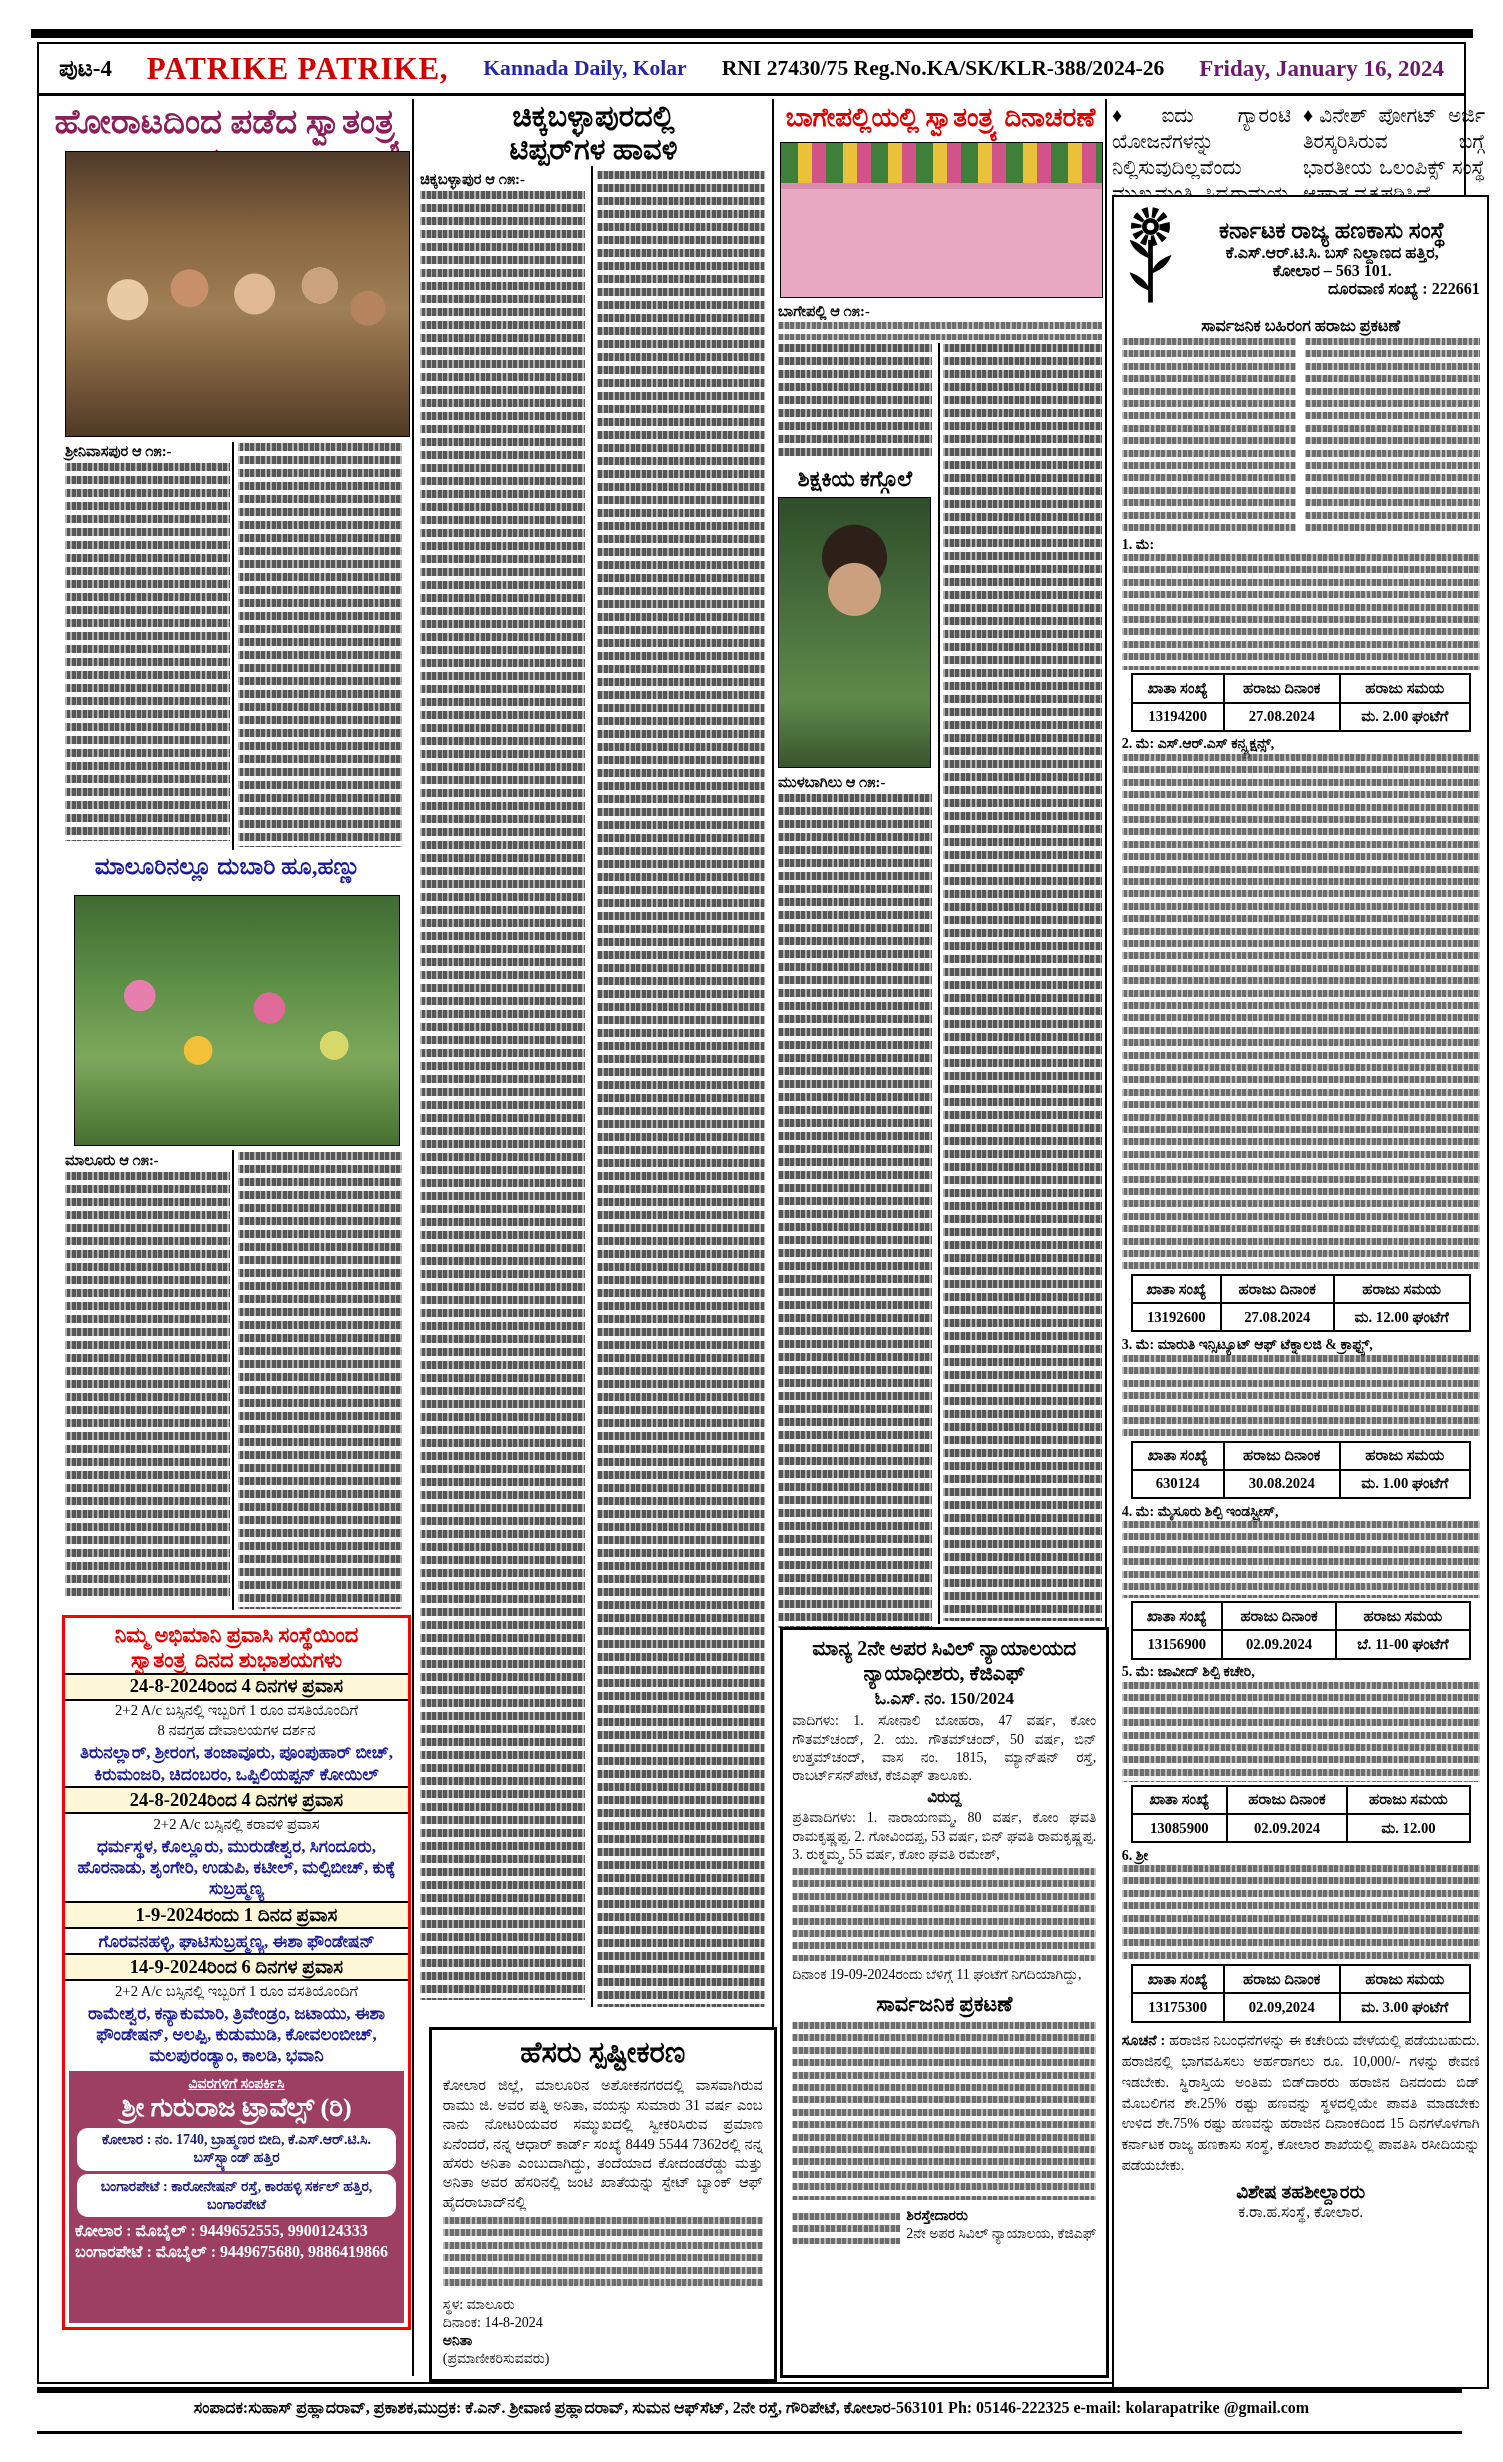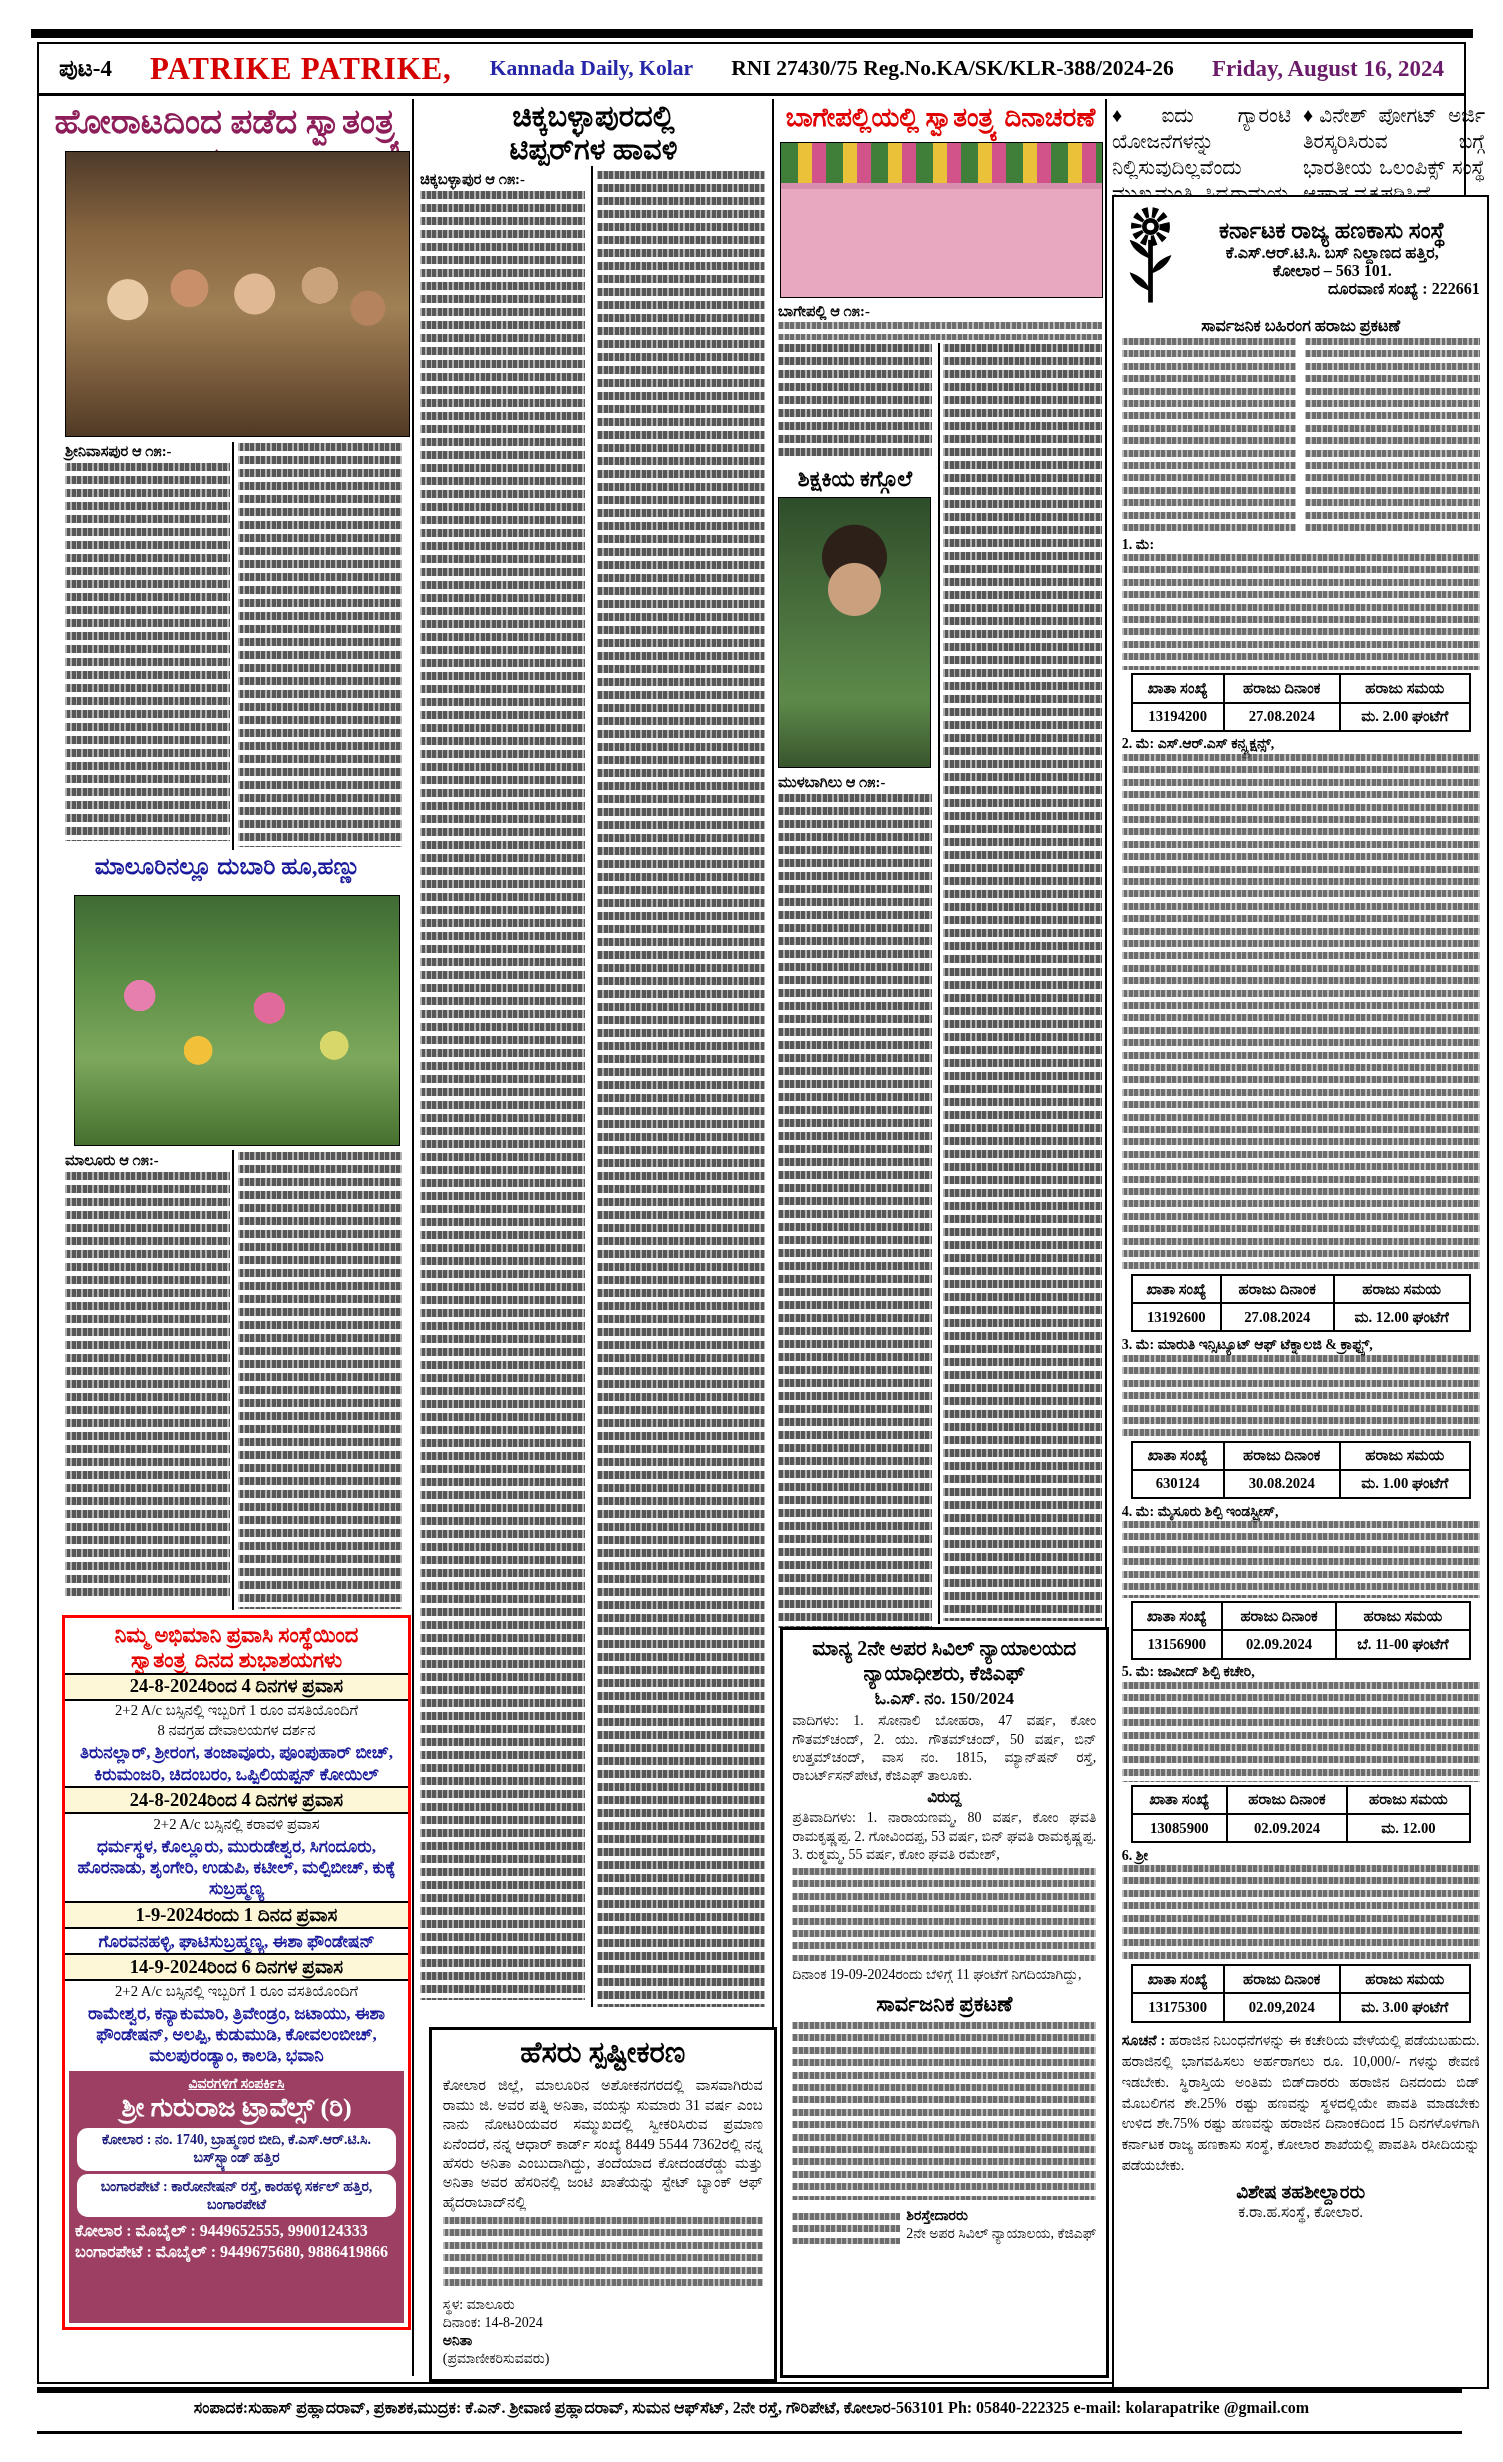--- a/index.html
+++ b/index.html
@@ -93,21 +93,21 @@
 <div id="page">
 
   <div class="abs band" style="left:31px;top:29px;width:1442px;height:9.3px;"></div>
 
   <div class="abs box" style="left:37px;top:42px;width:1425px;height:49px;">
     <div class="masthead">
       <span class="mh-page kn">ಪುಟ-4</span>
       <span class="mh-title">PATRIKE PATRIKE,</span>
       <span class="mh-sub">Kannada Daily, Kolar</span>
       <span class="mh-rni">RNI 27430/75 Reg.No.KA/SK/KLR-388/2024-26</span>
-      <span class="mh-date">Friday, August 16, 2024</span>
+      <span class="mh-date">Friday, January 16, 2024</span>
     </div>
   </div>
 
   <div class="abs box" style="left:37px;top:94px;width:1425px;height:2286px;"></div>
 
   <div class="vrule" style="left:412px;top:99px;height:2277px;"></div>
   <div class="vrule" style="left:772px;top:99px;height:2277px;"></div>
   <div class="vrule" style="left:1105px;top:99px;height:2277px;"></div>
   <div class="vrule" style="left:591px;top:166px;height:1841px;"></div>
   <div class="vrule" style="left:232px;top:442px;height:408px;"></div>
@@ -383,17 +383,17 @@
     <div class="notice-body kn" style="margin-top:4.6px;">
       <span class="b">ಸೂಚನೆ :</span>
       <span>ಹರಾಜಿನ ನಿಬಂಧನೆಗಳನ್ನು ಈ ಕಚೇರಿಯ ವೇಳೆಯಲ್ಲಿ ಪಡೆಯಬಹುದು. ಹರಾಜಿನಲ್ಲಿ ಭಾಗವಹಿಸಲು ಅರ್ಹರಾಗಲು ರೂ. 10,000/- ಗಳನ್ನು ಠೇವಣಿ ಇಡಬೇಕು. ಸ್ಥಿರಾಸ್ತಿಯ ಅಂತಿಮ ಬಿಡ್‌ದಾರರು ಹರಾಜಿನ ದಿನದಂದು ಬಿಡ್ ಮೊಬಲಿಗನ ಶೇ.25% ರಷ್ಟು ಹಣವನ್ನು ಸ್ಥಳದಲ್ಲಿಯೇ ಪಾವತಿ ಮಾಡಬೇಕು ಉಳಿದ ಶೇ.75% ರಷ್ಟು ಹಣವನ್ನು ಹರಾಜಿನ ದಿನಾಂಕದಿಂದ 15 ದಿನಗಳೊಳಗಾಗಿ ಕರ್ನಾಟಕ ರಾಜ್ಯ ಹಣಕಾಸು ಸಂಸ್ಥೆ, ಕೋಲಾರ ಶಾಖೆಯಲ್ಲಿ ಪಾವತಿಸಿ ರಸೀದಿಯನ್ನು ಪಡೆಯಬೇಕು.</span>
     </div>
 
     <div class="sig1 kn" style="margin-top:6.2px;">ವಿಶೇಷ ತಹಶೀಲ್ದಾರರು</div>
     <div class="sig2 kn">ಕ.ರಾ.ಹ.ಸಂಸ್ಥೆ, ಕೋಲಾರ.</div>
   </div>
 
   <div class="abs band" style="left:37px;top:2387px;width:1425px;height:6.2px;"></div>
-  <div class="abs cen footer-line kn" style="left:46px;top:2399px;width:1411px;">ಸಂಪಾದಕ:ಸುಹಾಸ್ ಪ್ರಹ್ಲಾದರಾವ್, ಪ್ರಕಾಶಕ,ಮುದ್ರಕ: ಕೆ.ಎನ್. ಶ್ರೀವಾಣಿ ಪ್ರಹ್ಲಾದರಾವ್, ಸುಮನ ಆಫ್‌ಸೆಟ್, 2ನೇ ರಸ್ತೆ, ಗೌರಿಪೇಟೆ, ಕೋಲಾರ-563101   Ph: 05840-222325   e-mail: kolarapatrike @gmail.com</div>
+  <div class="abs cen footer-line kn" style="left:46px;top:2399px;width:1411px;">ಸಂಪಾದಕ:ಸುಹಾಸ್ ಪ್ರಹ್ಲಾದರಾವ್, ಪ್ರಕಾಶಕ,ಮುದ್ರಕ: ಕೆ.ಎನ್. ಶ್ರೀವಾಣಿ ಪ್ರಹ್ಲಾದರಾವ್, ಸುಮನ ಆಫ್‌ಸೆಟ್, 2ನೇ ರಸ್ತೆ, ಗೌರಿಪೇಟೆ, ಕೋಲಾರ-563101   Ph: 05146-222325   e-mail: kolarapatrike @gmail.com</div>
   <div class="abs band" style="left:37px;top:2431px;width:1425px;height:3.1px;"></div>
 
 </div>
 
 
 </body></html>

